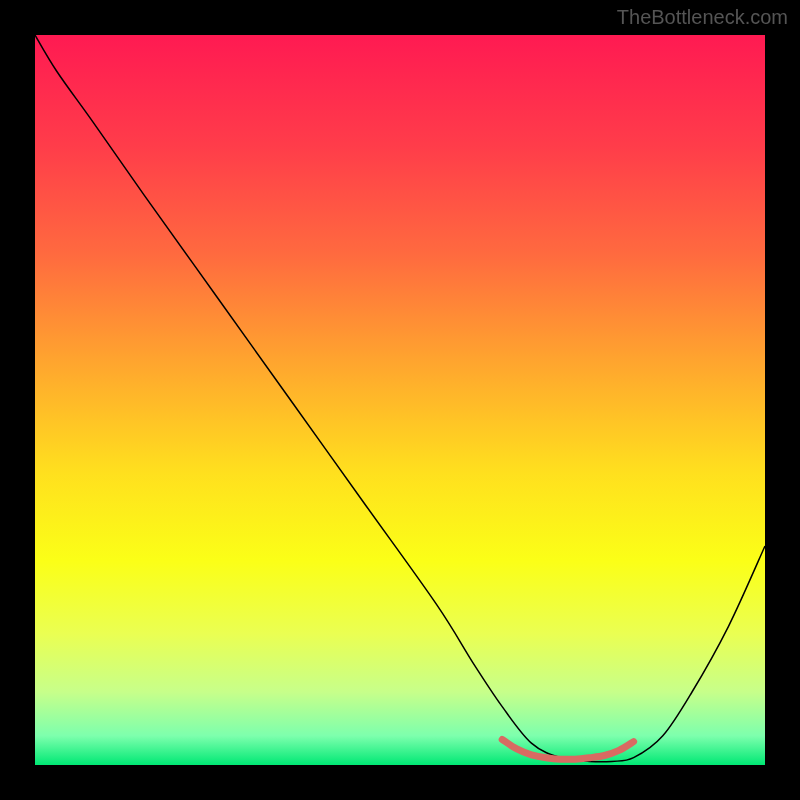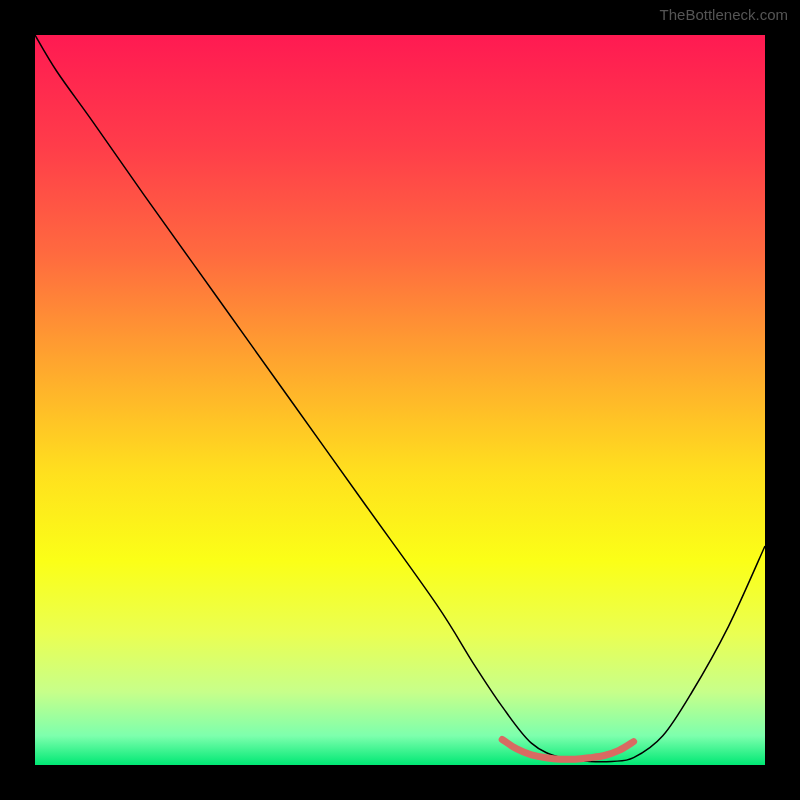--- a/index.html
+++ b/index.html
@@ -8,21 +8,21 @@
     height: 800px;
     background: #000;
     position: relative;
     font-family: Arial, sans-serif;
   }
   .watermark {
     position: absolute;
     top: 6px;
     right: 12px;
     color: #555;
-    font-size: 15px;
+    font-size: 20px;
     font-weight: 500;
     z-index: 10;
   }
   .plot-area {
     position: absolute;
     left: 35px;
     top: 35px;
     width: 730px;
     height: 730px;
     overflow: hidden;

